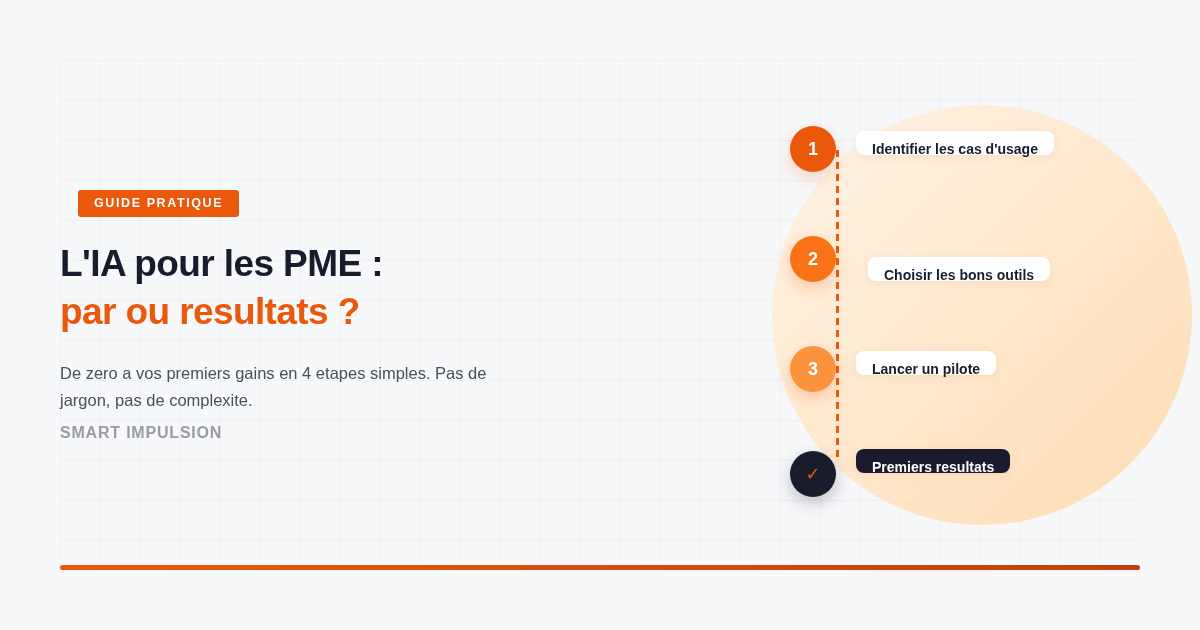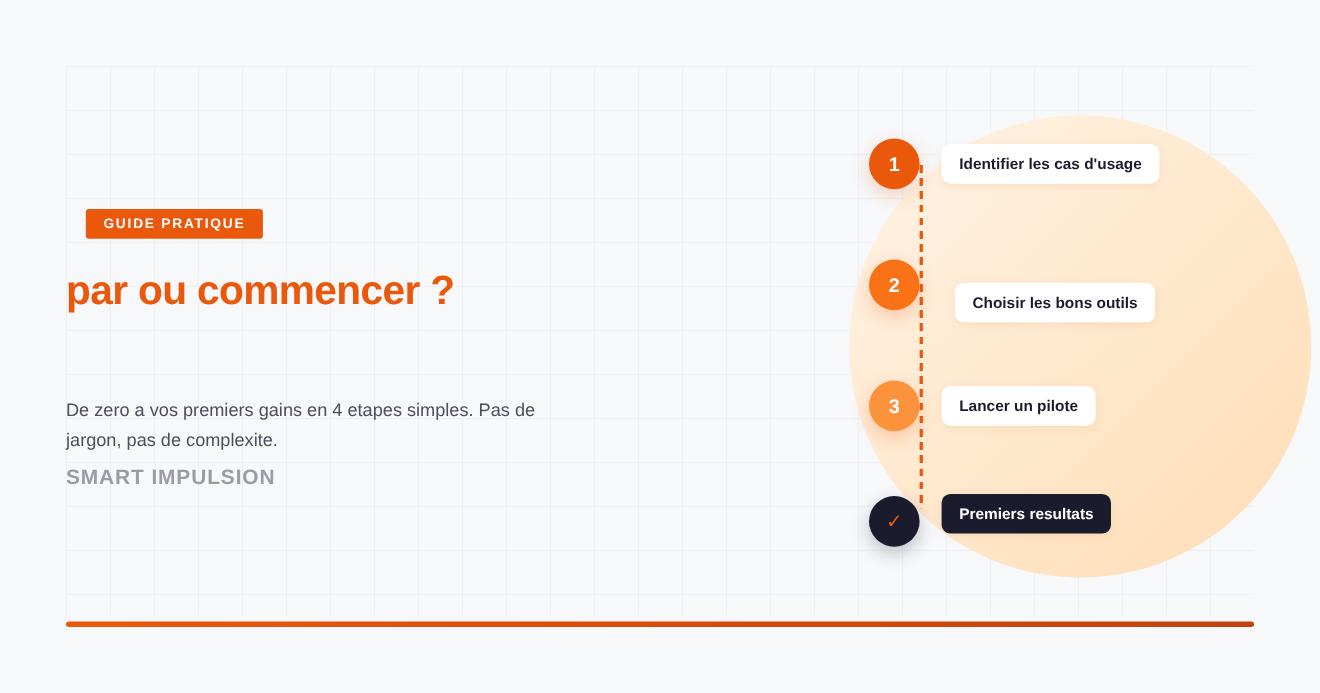--- a/index.html
+++ b/index.html
@@ -54,21 +54,21 @@
     left: 60px; top: 360px;
     width: 440px;
     color: #4b4f5a;
     font-size: 16.5px;
     line-height: 27px;
   }
   .brand {
     position: absolute;
     left: 60px; top: 424px;
     color: #9a9ca3;
-    font-size: 19px;
+    font-size: 16px;
     font-weight: 700;
     letter-spacing: 0.8px;
   }
   .dash {
     position: absolute;
     left: 836px; top: 150px;
     width: 3px; height: 312px;
     background: repeating-linear-gradient(to bottom, #ea580c 0 7px, transparent 7px 12px);
   }
   .step-circle {
@@ -78,21 +78,21 @@
     color: #fff;
     font-weight: 700;
     font-size: 18px;
     text-align: center;
     line-height: 46px;
     box-shadow: 0 6px 16px rgba(234,88,12,0.25);
   }
   .step-pill {
     position: absolute;
     left: 856px;
-    height: 36px;
+    height: 24px;
     padding: 0 16px;
     background: #fff;
     border-radius: 8px;
     color: #1a1c2e;
     font-size: 14px;
     font-weight: 700;
     line-height: 36px;
     box-shadow: 0 2px 8px rgba(180,110,40,0.10);
     white-space: nowrap;
   }
@@ -107,21 +107,22 @@
 </style>
 </head>
 <body>
 
 <div class="grid"></div>
 <div class="blob"></div>
 
 <div class="badge">GUIDE PRATIQUE</div>
 
 <h1 class="title">
-  <span class="l2">par ou commencer ?</span>
+  <span class="l1">L'IA pour les PME :</span>
+  <span class="l2">par ou resultats ?</span>
 </h1>
 
 <p class="desc">De zero a vos premiers gains en 4 etapes simples. Pas de jargon, pas de complexite.</p>
 <div class="brand">SMART IMPULSION</div>
 
 <div class="dash"></div>
 
 <div class="step-circle" style="left:790px; top:126px; background:#ea580c;">1</div>
 <div class="step-pill" style="top:131px;">Identifier les cas d'usage</div>
 

